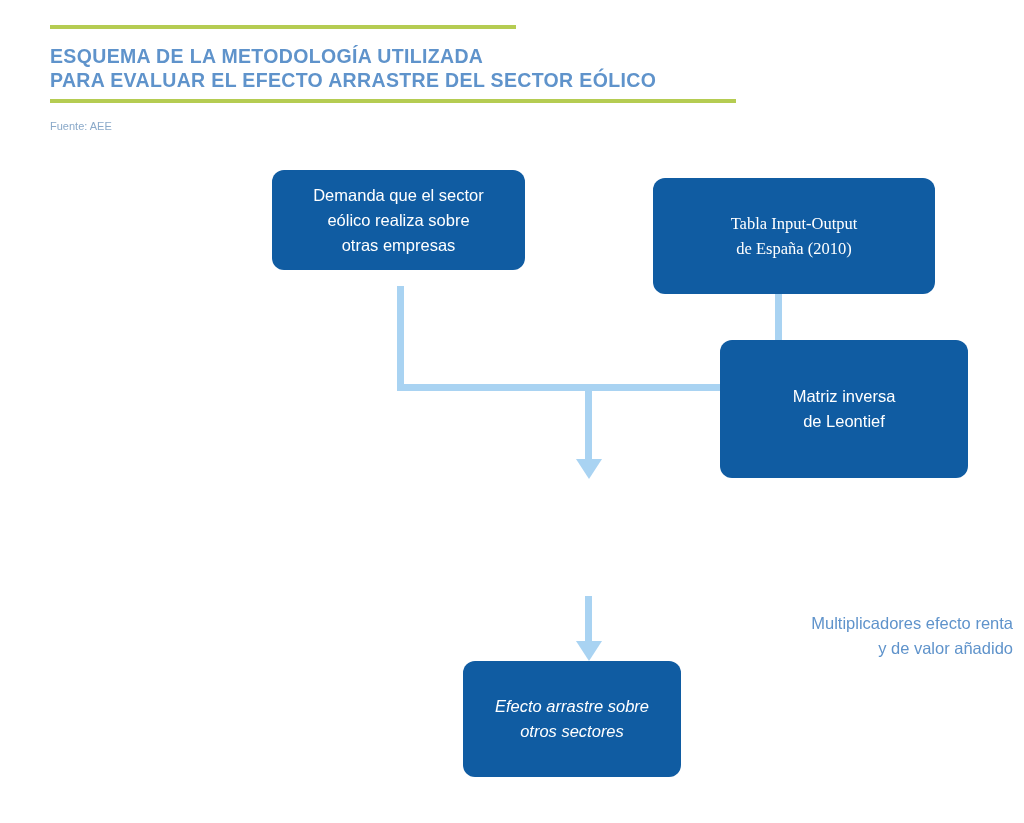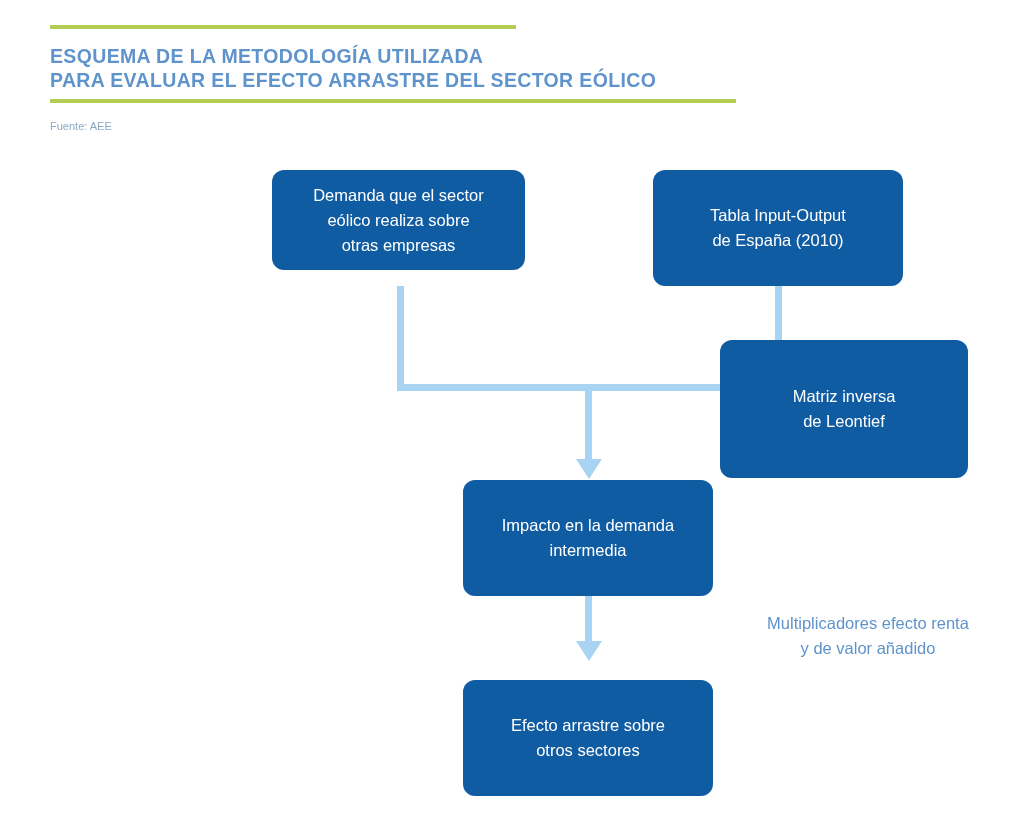--- a/index.html
+++ b/index.html
@@ -65,24 +65,24 @@
     justify-content: center;
     text-align: center;
     font-size: 16.5px;
     line-height: 25px;
     padding: 0 14px;
     box-sizing: border-box;
     white-space: pre-line;
   }
 
   #node-demanda  { left: 272px; top: 170px; width: 253px; height: 100px; }
-  #node-tabla    { left: 653px; top: 170px; width: 250px; height: 116px; }
+  #node-tabla    { left: 653px; top: 178px; width: 282px; height: 116px; font-family: Liberation Serif, serif; }
   #node-matriz   { left: 720px; top: 340px; width: 248px; height: 138px; }
   #node-impacto  { left: 463px; top: 480px; width: 250px; height: 116px; }
-  #node-efecto   { left: 463px; top: 680px; width: 250px; height: 116px; }
+  #node-efecto   { left: 463px; top: 661px; width: 218px; height: 116px; font-style: italic; }
 
   
   .conn {
     position: absolute;
     background: #a9d3f2;
   }
   .conn-v { width: 7px; }
   .conn-h { height: 7px; }
 
   
@@ -109,21 +109,21 @@
 
   
   .annotation {
     position: absolute;
     left: 723px;
     top: 611px;
     width: 290px;
     color: #5f93cb;
     font-size: 16.5px;
     line-height: 25px;
-    text-align: center;
+    text-align: right;
     white-space: pre-line;
   }
 </style>
 </head>
 <body>
 
 <div id="page">
 
   <div class="rule rule-top"></div>
 
@@ -145,22 +145,20 @@
   <div class="node" id="node-demanda">Demanda que el sector
 eólico realiza sobre
 otras empresas</div>
 
   <div class="node" id="node-tabla">Tabla Input-Output
 de España (2010)</div>
 
   <div class="node" id="node-matriz">Matriz inversa
 de Leontief</div>
 
-  <div class="node" id="node-impacto">Impacto en la demanda
-intermedia</div>
 
   <div class="node" id="node-efecto">Efecto arrastre sobre
 otros sectores</div>
 
   <div class="annotation">Multiplicadores efecto renta
 y de valor añadido</div>
 
 </div>
 
 </body></html>

